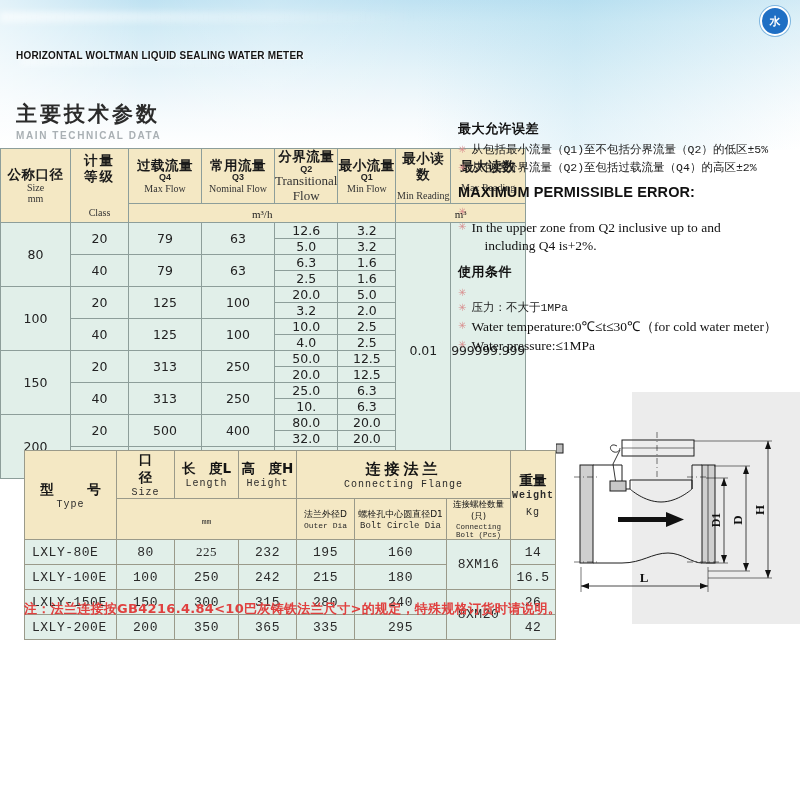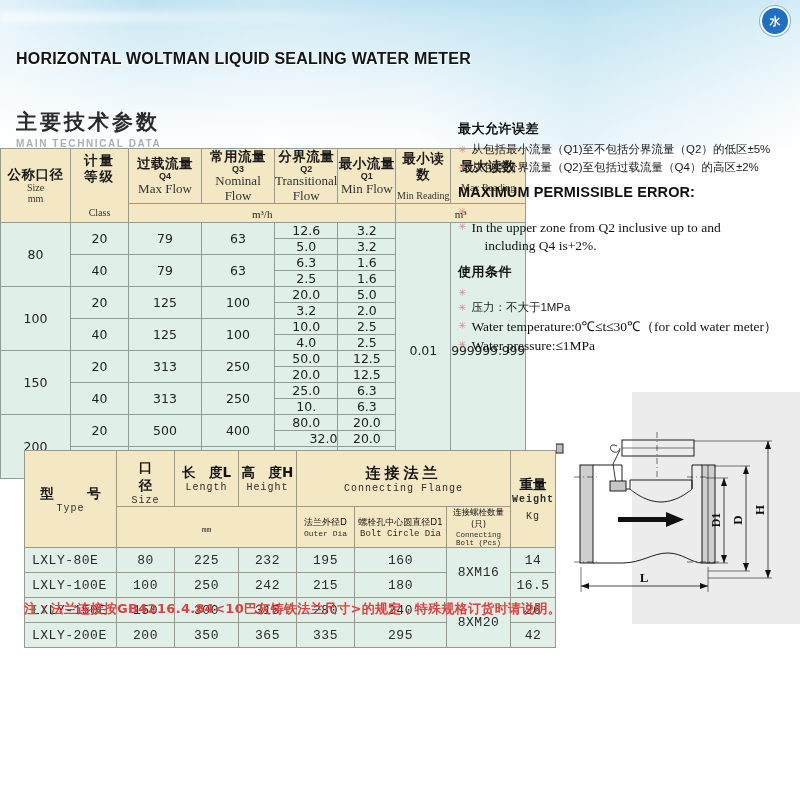--- a/index.html
+++ b/index.html
@@ -57,28 +57,27 @@
     font-family: "DejaVu Sans", sans-serif;
     font-size: 33px; font-weight: bold; letter-spacing: 1px;
     color: #15489c;
     text-shadow:
       1px 1px 0 #ffffff, 2px 2px 0 #ffffff,
       -1px -1px 0 #cfe6f5, 0 0 1px #0d2f6e;
     white-space: nowrap;
   }
   .title-en {
     position: absolute; left: 16px; top: 50px;
-    font-size: 16px; font-weight: bold; letter-spacing: .2px;
+    font-size: 10px; font-weight: bold; letter-spacing: .2px;
     color: #141414; white-space: nowrap;
     text-shadow: 1px 1px 0 rgba(255,255,255,.9);
   }
 
   .sec {
     position: absolute;
-    margin-top: 8px;
   }
   .sec-cn {
     font-family: "DejaVu Sans", sans-serif;
     font-size: 21px; font-weight: bold; color: #2b2b2b;
     letter-spacing: 3px; white-space: nowrap;
   }
   .sec-en {
     font-size: 10px; font-weight: bold; letter-spacing: 1.6px;
     color: #a9b0b4; white-space: nowrap; margin-top: 2px;
   }
@@ -106,21 +105,21 @@
   .h-cn {
     font-family: "DejaVu Sans", sans-serif;
     font-size: 13.5px; font-weight: bold; color: #1a1a1a;
     line-height: 1.15; letter-spacing: .5px;
   }
   .h-cn.spaced { letter-spacing: 3px; }
   .h-q {
     font-size: 9px; color: #222; line-height: 1.1; font-weight: bold;
   }
   .h-en {
-    font-size: 13px; color: #333; line-height: 1.1;
+    font-size: 10px; color: #333; line-height: 1.1;
     font-family: "Liberation Serif", serif;
   }
   .h-en.big { font-size: 10px; }
   .unit {
     font-size: 11px; font-family: "Liberation Serif", serif; color: #222;
   }
   .tiny-num { font-size: 11px; letter-spacing: -.2px; }
 
   
   #specs { position: absolute; left: 458px; top: 120px; width: 340px; }
@@ -135,21 +134,21 @@
   }
   .spec-li {
     display: flex; align-items: flex-start;
     margin-bottom: 2px;
   }
   .ast {
     color: #d98f8f; font-size: 10px; line-height: 1.1;
     margin-right: 5px; flex: 0 0 auto; padding-top: 2px;
   }
   .li-cn {
-    font-family: Liberation Sans, sans-serif;
+    font-family: Liberation Mono, monospace;
     font-size: 11.5px; color: #1c1c1c; line-height: 1.35;
   }
   .li-en {
     font-family: "Liberation Serif", serif;
     font-size: 13.5px; color: #111; line-height: 1.3;
   }
   .li-en .ind { display:block; padding-left: 13px; }
 
   
   #t2 {
@@ -164,21 +163,21 @@
   #t2 tbody td {
     background: #e1efe9;
     font-family: "Liberation Mono", monospace;
     font-size: 13px; color: #2a2a2a; letter-spacing: .5px;
   }
   #t2 tbody td.typecell { text-align: left; padding-left: 7px; }
   .d-cn {
     font-family: "DejaVu Sans", sans-serif;
     font-size: 13.5px; font-weight: bold; color: #141414;
   }
-  .d-cn.wide { letter-spacing: 14px; padding-left: 14px; margin-top: 8px; }
+  .d-cn.wide { letter-spacing: 14px; padding-left: 14px; }
   .d-cn.wide2 { letter-spacing: 10px; padding-left: 10px; }
   .d-en {
     font-family: "Liberation Mono", monospace;
     font-size: 10px; color: #2b2b2b; letter-spacing: 1px;
   }
   .d-en.small { font-size: 8px; letter-spacing: 0; }
   .d-cn.s2 { font-size: 9px; font-weight: normal; letter-spacing: 0; }
   .flangehead { font-size: 15px; letter-spacing: 4px; }
 
   .note-red {
@@ -350,21 +349,21 @@
         </tr>
         <tr>
           <td rowspan="4">200</td>
           <td rowspan="2">20</td>
           <td rowspan="2">500</td>
           <td rowspan="2">400</td>
           <td style="height: 10px;">80.0</td>
           <td>20.0</td>
         </tr>
         <tr>
-          <td style="height: 10px; text-align: right;">32.0</td>
+          <td style="height: 10px;">32.0</td>
           <td>20.0</td>
         </tr>
         <tr>
           <td rowspan="2">40</td>
           <td rowspan="2">500</td>
           <td rowspan="2">400</td>
           <td style="height: 10px;">40.0</td>
           <td>10.0</td>
         </tr>
         <tr>
@@ -471,21 +470,21 @@
         <td>
           <div class="d-cn s2" style="font-size:8.5px">连接螺栓数量(只)</div>
           <div class="d-en small" style="font-size:7.5px">Connecting Bolt (Pcs)</div>
         </td>
       </tr>
     </thead>
     <tbody id="t2body">
         <tr>
           <td class="typecell" style="height: 24px;">LXLY-80E</td>
           <td style="height: 24px;">80</td>
-          <td style="height: 24px;">225</td>
+          <td style="height: 24px; font-family: Liberation Serif, serif;">225</td>
           <td style="height: 24px;">232</td>
           <td style="height: 24px;">195</td>
           <td style="height: 24px;">160</td>
           <td rowspan="2">8XM16</td>
           <td style="height: 24px;">14</td>
         </tr>
         <tr>
           <td class="typecell" style="height: 24px;">LXLY-100E</td>
           <td style="height: 24px;">100</td>
           <td style="height: 24px;">250</td>

